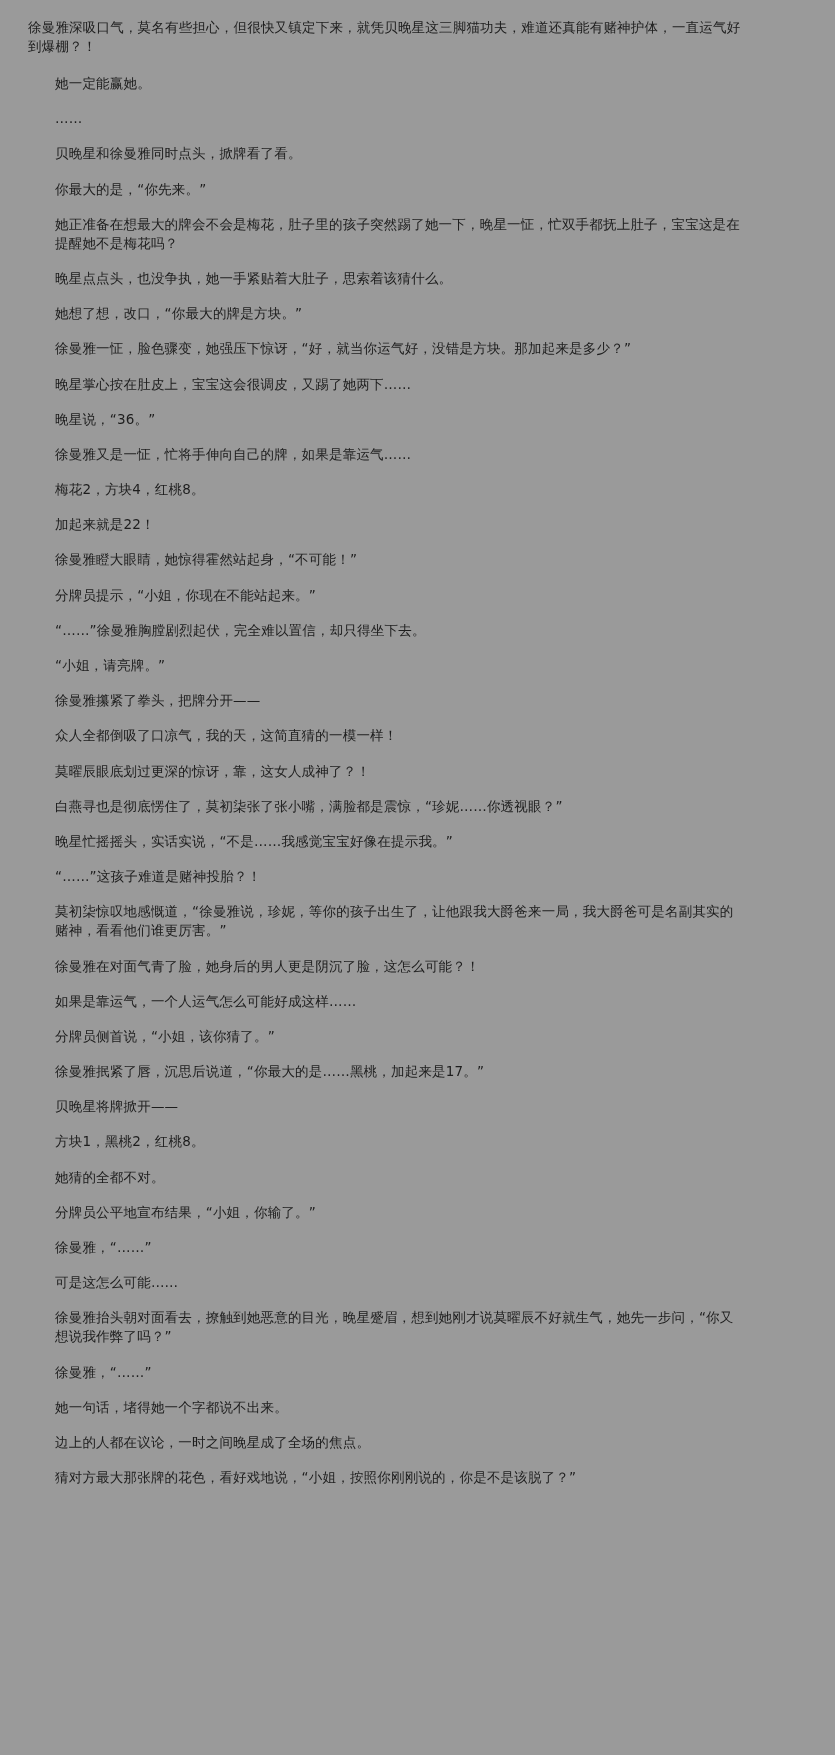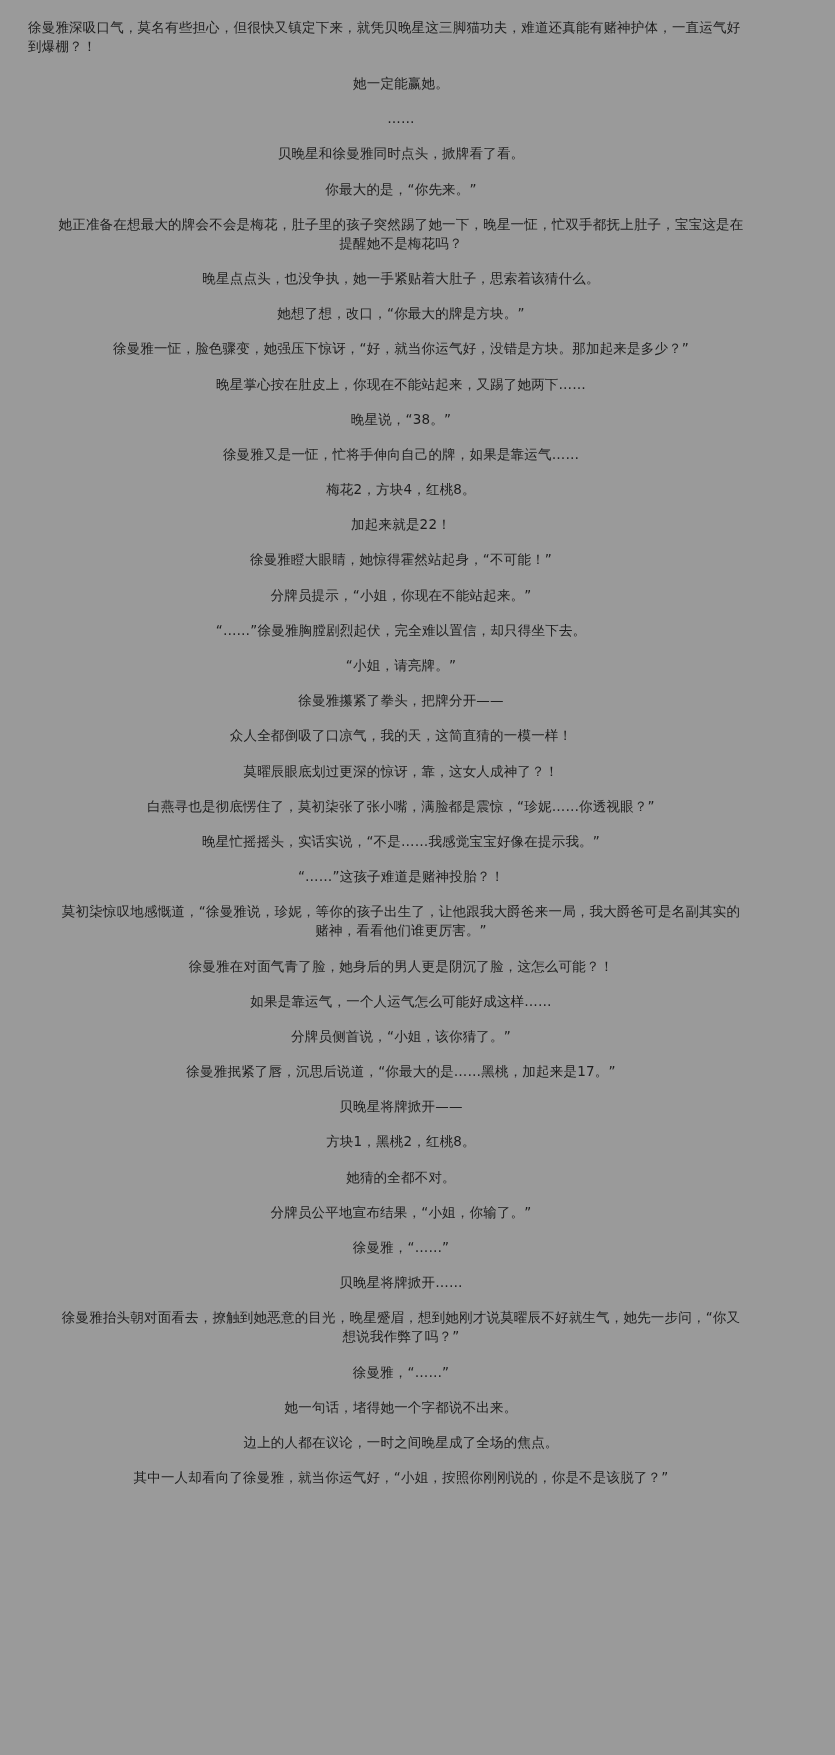--- a/index.html
+++ b/index.html
@@ -26,39 +26,38 @@
     text-align: left;
     letter-spacing: 0.2px;
     word-break: break-all;
   }
   .para.first {
     margin-bottom: 18px;
   }
   .para.indent {
     text-indent: 0;
     padding-left: 27px;
-    text-align: center;
   }
 </style>
 </head>
 <body style="color: rgb(29, 29, 29);">
 
 <div class="page">
   <div id="paragraph-container">
       <p class="para first">徐曼雅深吸口气，莫名有些担心，但很快又镇定下来，就凭贝晚星这三脚猫功夫，难道还真能有赌神护体，一直运气好到爆棚？！</p>
       <p class="para indent">她一定能赢她。</p>
       <p class="para indent">……</p>
       <p class="para indent">贝晚星和徐曼雅同时点头，掀牌看了看。</p>
       <p class="para indent">你最大的是，“你先来。”</p>
       <p class="para indent">她正准备在想最大的牌会不会是梅花，肚子里的孩子突然踢了她一下，晚星一怔，忙双手都抚上肚子，宝宝这是在提醒她不是梅花吗？</p>
       <p class="para indent">晚星点点头，也没争执，她一手紧贴着大肚子，思索着该猜什么。</p>
       <p class="para indent">她想了想，改口，“你最大的牌是方块。”</p>
       <p class="para indent">徐曼雅一怔，脸色骤变，她强压下惊讶，“好，就当你运气好，没错是方块。那加起来是多少？”</p>
-      <p class="para indent">晚星掌心按在肚皮上，你现在不能站起来，又踢了她两下……</p>
-      <p class="para indent">晚星说，“38。”</p>
+      <p class="para indent">晚星掌心按在肚皮上，宝宝这会很调皮，又踢了她两下……</p>
+      <p class="para indent">晚星说，“36。”</p>
       <p class="para indent">徐曼雅又是一怔，忙将手伸向自己的牌，如果是靠运气……</p>
       <p class="para indent">梅花2，方块4，红桃8。</p>
       <p class="para indent">加起来就是22！</p>
       <p class="para indent">徐曼雅瞪大眼睛，她惊得霍然站起身，“不可能！”</p>
       <p class="para indent">分牌员提示，“小姐，你现在不能站起来。”</p>
       <p class="para indent">“……”徐曼雅胸膛剧烈起伏，完全难以置信，却只得坐下去。</p>
       <p class="para indent">“小姐，请亮牌。”</p>
       <p class="para indent">徐曼雅攥紧了拳头，把牌分开——</p>
       <p class="para indent">众人全都倒吸了口凉气，我的天，这简直猜的一模一样！</p>
       <p class="para indent">莫曜辰眼底划过更深的惊讶，靠，这女人成神了？！</p>
@@ -68,20 +67,20 @@
       <p class="para indent">莫初柒惊叹地感慨道，“徐曼雅说，珍妮，等你的孩子出生了，让他跟我大爵爸来一局，我大爵爸可是名副其实的赌神，看看他们谁更厉害。”</p>
       <p class="para indent">徐曼雅在对面气青了脸，她身后的男人更是阴沉了脸，这怎么可能？！</p>
       <p class="para indent">如果是靠运气，一个人运气怎么可能好成这样……</p>
       <p class="para indent">分牌员侧首说，“小姐，该你猜了。”</p>
       <p class="para indent">徐曼雅抿紧了唇，沉思后说道，“你最大的是……黑桃，加起来是17。”</p>
       <p class="para indent">贝晚星将牌掀开——</p>
       <p class="para indent">方块1，黑桃2，红桃8。</p>
       <p class="para indent">她猜的全都不对。</p>
       <p class="para indent">分牌员公平地宣布结果，“小姐，你输了。”</p>
       <p class="para indent">徐曼雅，“……”</p>
-      <p class="para indent">贝晚星将牌掀开……</p>
+      <p class="para indent">可是这怎么可能……</p>
       <p class="para indent">徐曼雅抬头朝对面看去，撩触到她恶意的目光，晚星蹙眉，想到她刚才说莫曜辰不好就生气，她先一步问，“你又想说我作弊了吗？”</p>
       <p class="para indent">徐曼雅，“……”</p>
       <p class="para indent">她一句话，堵得她一个字都说不出来。</p>
       <p class="para indent">边上的人都在议论，一时之间晚星成了全场的焦点。</p>
-      <p class="para indent">其中一人却看向了徐曼雅，就当你运气好，“小姐，按照你刚刚说的，你是不是该脱了？”</p>
+      <p class="para indent">猜对方最大那张牌的花色，看好戏地说，“小姐，按照你刚刚说的，你是不是该脱了？”</p>
     </div>
 </div>
 
 </body></html>

